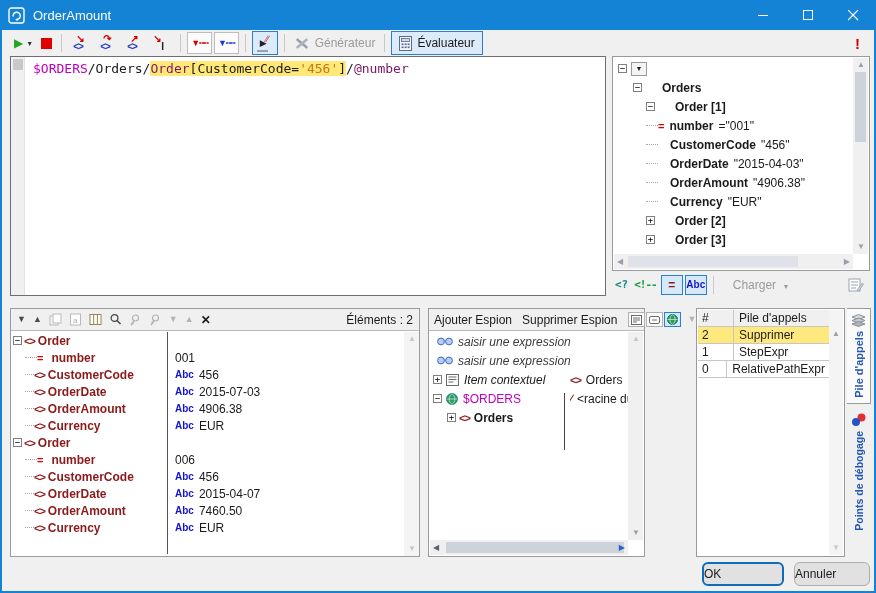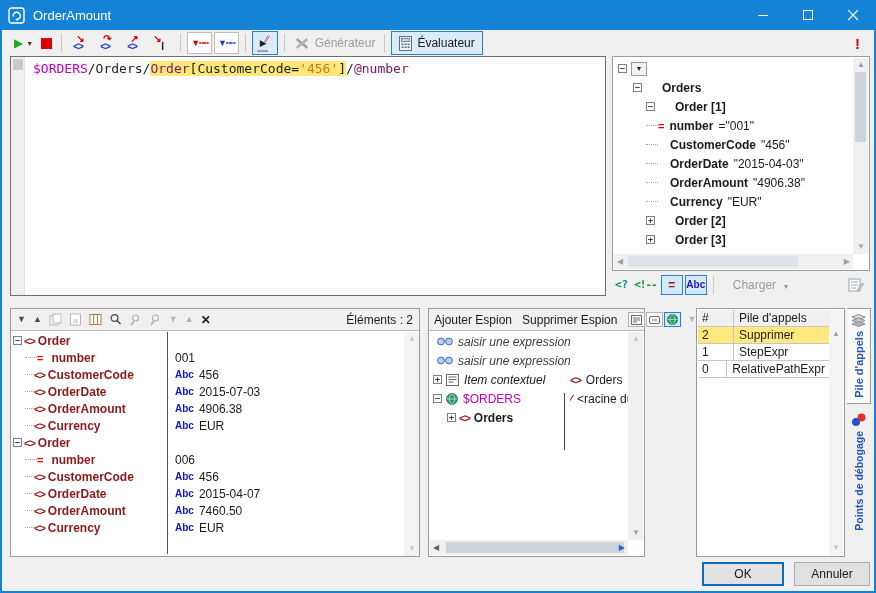--- a/index.html
+++ b/index.html
@@ -116,21 +116,21 @@
   
   .tabstrip { position:absolute; top:308px; left:845px; width:25px; height:250px; }
   .vtab { position:absolute; left:0; width:24px; display:flex; flex-direction:column; align-items:center; }
   .vtab-active { top:0; height:96px; border:1px solid #9a9a9a; border-left:none; background:#fafafa; }
   .vtab-plain { top:100px; height:140px; }
   .vtab .vtxt { writing-mode:vertical-rl; transform:rotate(180deg); color:#2456b4; font-weight:bold; font-size:11px; margin-top:4px; white-space:nowrap; }
   .vtab-plain .vtxt { font-size:10.5px; }
   .vtab svg { margin-top:5px; flex:none; }
 
   
-  .btn { position:absolute; top:562px; height:24px; background:#e1e1e1; display:flex; align-items:center; justify-content:center; font-size:12px; }
+  .btn { position:absolute; top:562px; height:24px; background:#e1e1e1; display:flex; align-items:center; font-size:12px;border-radius:6px; }
   .btn-ok { left:700px; width:82px; border:2px solid #0f6cbd; }
   .btn-cancel { left:792px; width:76px; border:1px solid #adadad; }
 </style>
 </head>
 <body>
 
 <div class="win">
 
   <div class="titlebar">
     <svg class="t-icon" viewBox="0 0 17 17">

